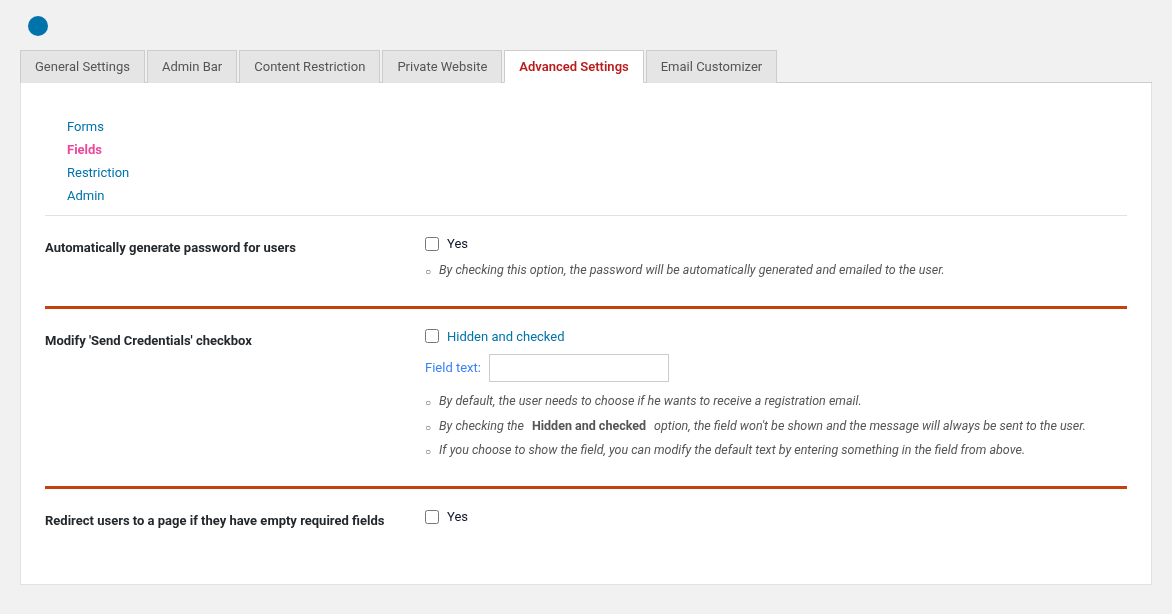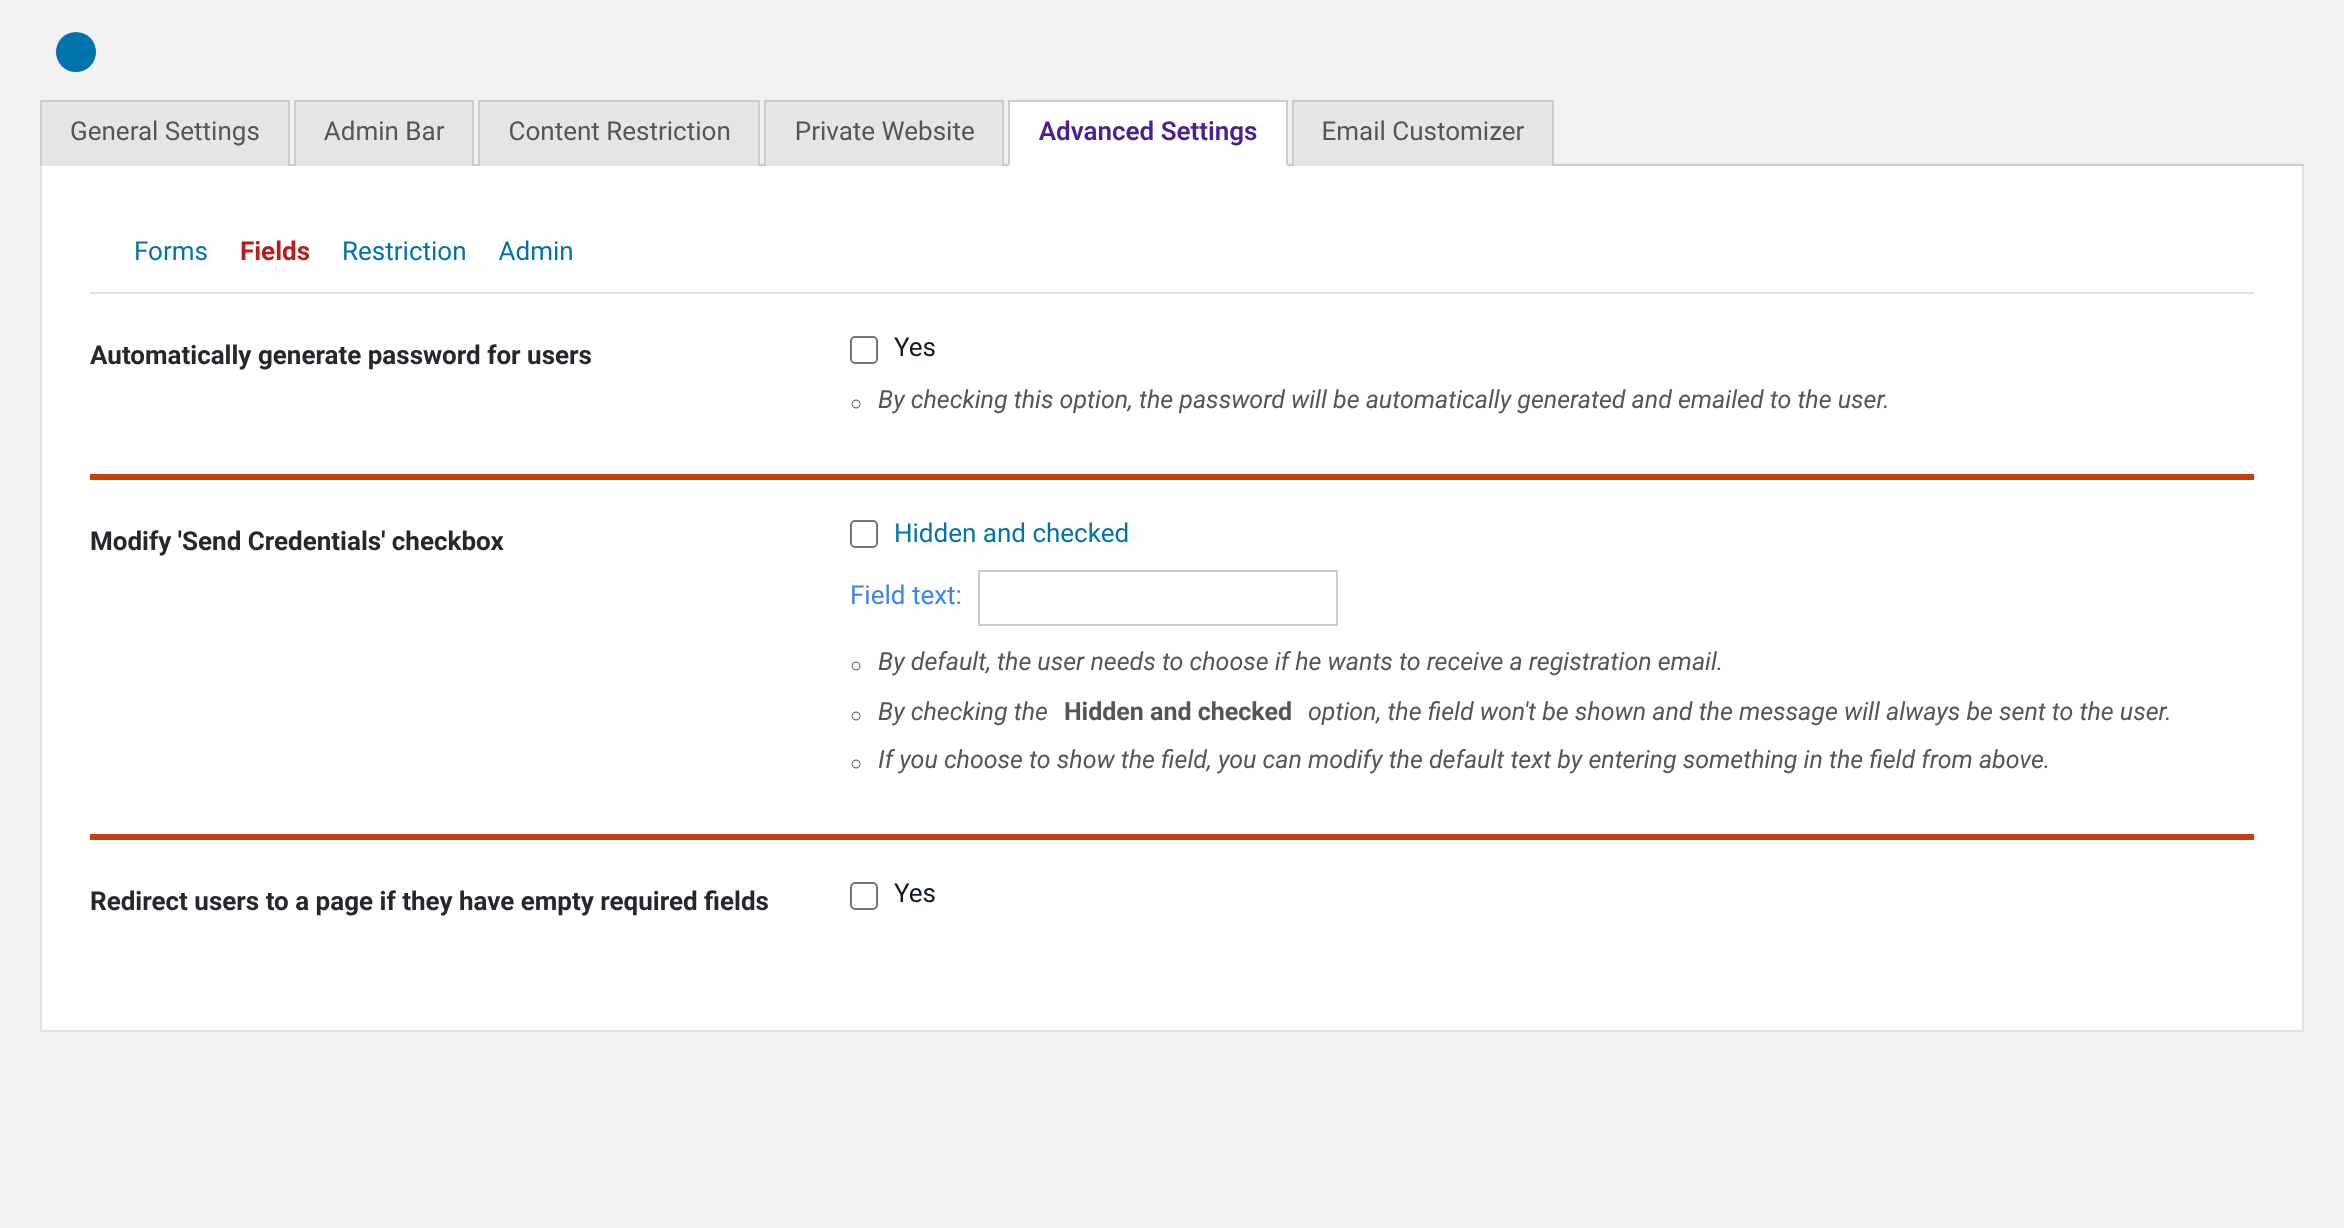--- a/index.html
+++ b/index.html
@@ -55,43 +55,44 @@
       color: #555;
       cursor: pointer;
       font-size: 13px;
       margin-right: 2px;
       margin-bottom: -1px;
       position: relative;
       user-select: none;
     }
     .tab-item.active {
       background: #fff;
-      color: #4c1d95;
+      color: #b91c1c;
       font-weight: 600;
       border-bottom: 1px solid #fff;
       z-index: 1;
     }
     
     .sub-tabs {
       display: flex;
       gap: 0;
       padding: 12px 0 8px 0;
       background: #fff;
       border-bottom: 1px solid #e1e1e1;
       padding-left: 14px;
+      flex-direction: column;
     }
     .sub-tab {
       color: #0073aa;
       cursor: pointer;
       font-size: 13px;
       padding: 4px 8px;
       text-decoration: none;
     }
     .sub-tab.active {
-      color: #b91c1c;
+      color: #ec4899;
       font-weight: 700;
       text-decoration: none;
       cursor: default;
     }
     
     .main-content {
       background: #fff;
       border: 1px solid #e1e1e1;
       border-top: none;
       padding: 20px 24px 30px 24px;

